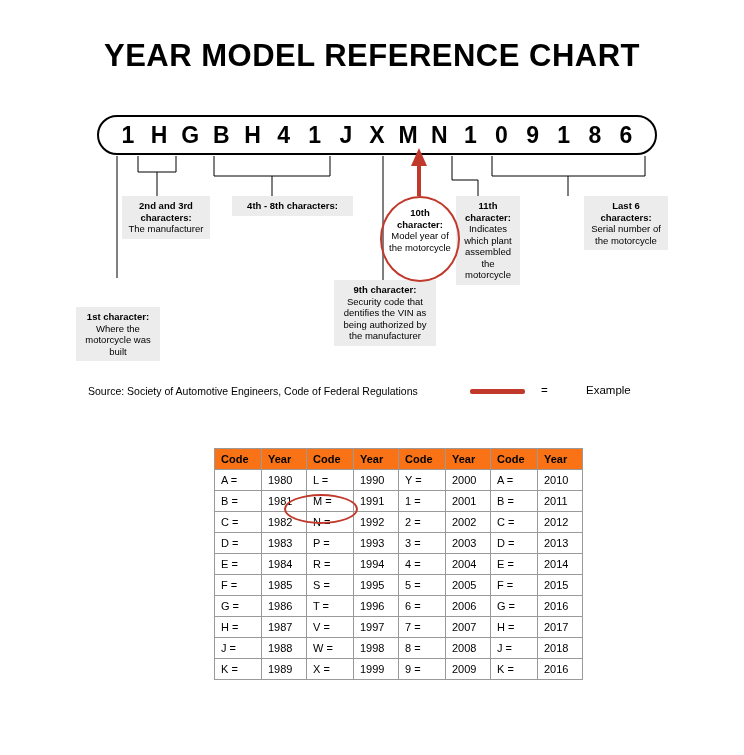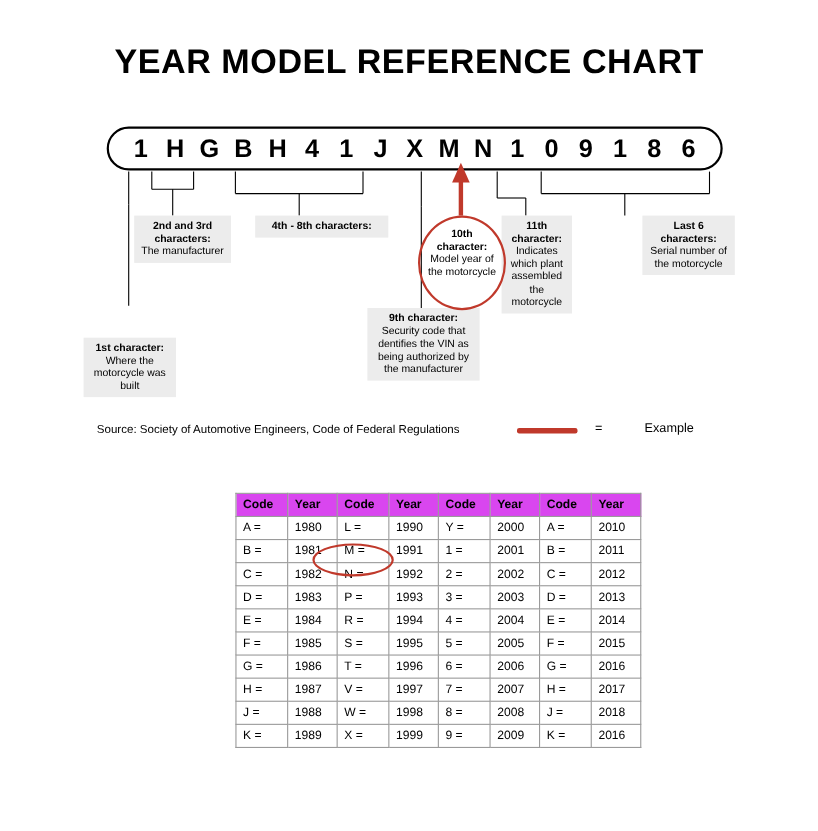--- a/index.html
+++ b/index.html
@@ -124,21 +124,21 @@
     padding: 3px 6px;
     text-align: left;
     font-weight: normal;
     background: #fff;
     height: 14px;
     white-space: nowrap;
   }
   .year-table th {
     font-weight: bold;
     font-size: 11px;
-    background: #d946ef;
+    background: #f97316;
   }
   .year-table td.code { width: 34px; }
   .year-table td.year { width: 32px; }
 
   
   .ellipse {
     position: absolute;
     border: 2.5px solid #c0392b;
     border-radius: 50%;
     box-sizing: border-box;

